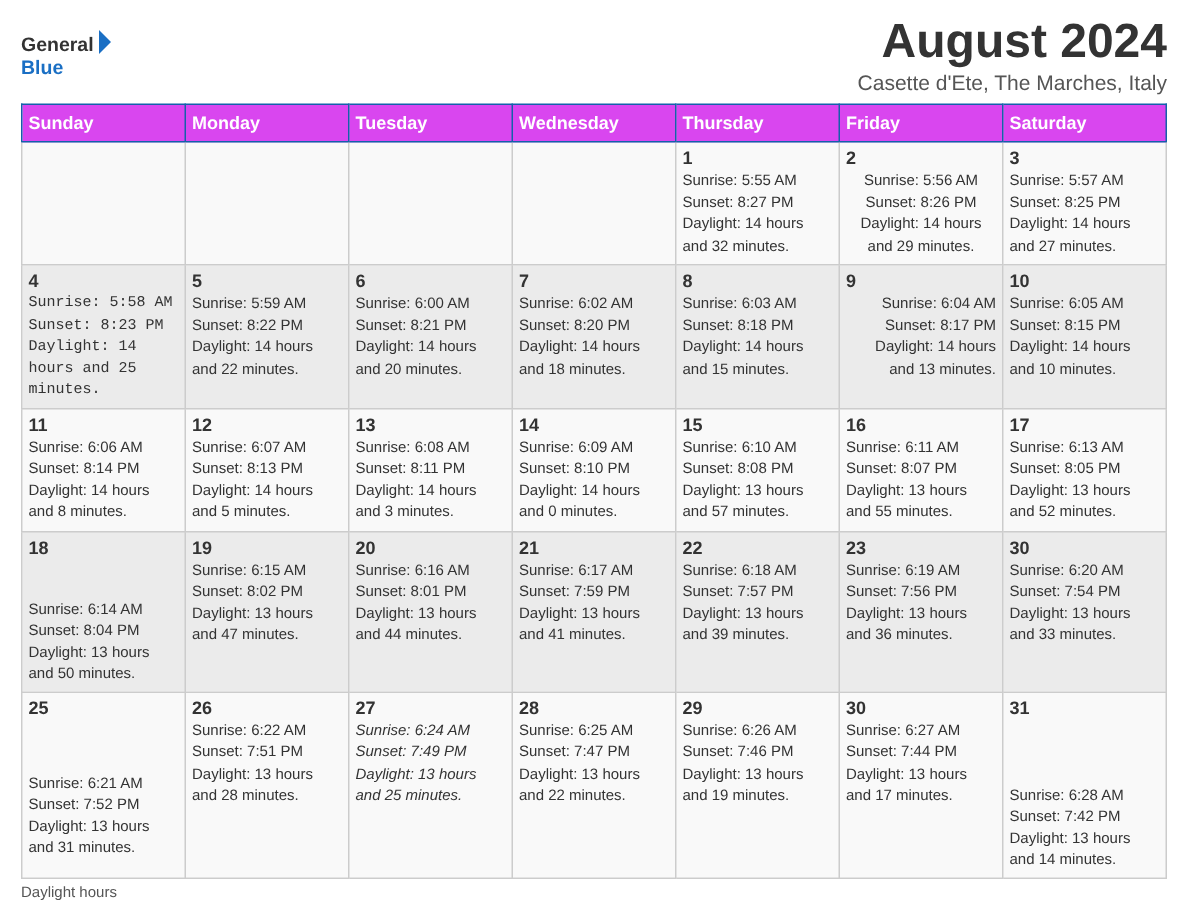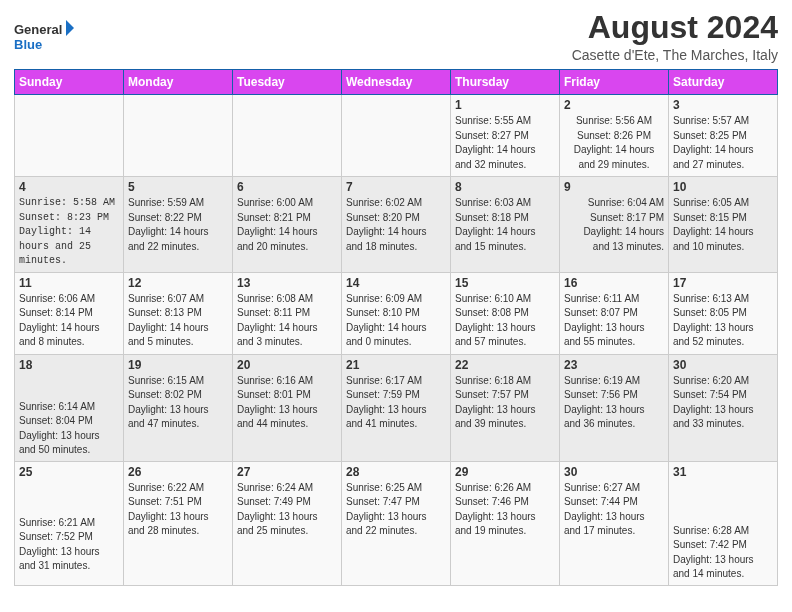--- a/index.html
+++ b/index.html
@@ -284,21 +284,21 @@
 Daylight: 13 hours and 31 minutes.</div>
           </td>
           <td>
             <span class="day-number">26</span>
             <div class="day-info" style="white-space: pre-line;">Sunrise: 6:22 AM
 Sunset: 7:51 PM
 Daylight: 13 hours and 28 minutes.</div>
           </td>
           <td>
             <span class="day-number">27</span>
-            <div class="day-info" style="white-space: pre-line;">Sunrise: 6:24 AM
+            <div class="day-info" style="white-space: pre-line; font-style: italic;">Sunrise: 6:24 AM
 Sunset: 7:49 PM
 Daylight: 13 hours and 25 minutes.</div>
           </td>
           <td>
             <span class="day-number">28</span>
             <div class="day-info" style="white-space: pre-line;">Sunrise: 6:25 AM
 Sunset: 7:47 PM
 Daylight: 13 hours and 22 minutes.</div>
           </td>
           <td>
@@ -316,13 +316,16 @@
           <td>
             <span class="day-number">31</span>
             <div class="day-info" style="white-space: pre-line; margin-top: 45px;">Sunrise: 6:28 AM
 Sunset: 7:42 PM
 Daylight: 13 hours and 14 minutes.</div>
           </td>
         </tr>
       </tbody>
   </table>
 
+  <div class="footer">
+    <span>Daylight hours</span>
+  </div>
 </div>
 
 </body></html>

